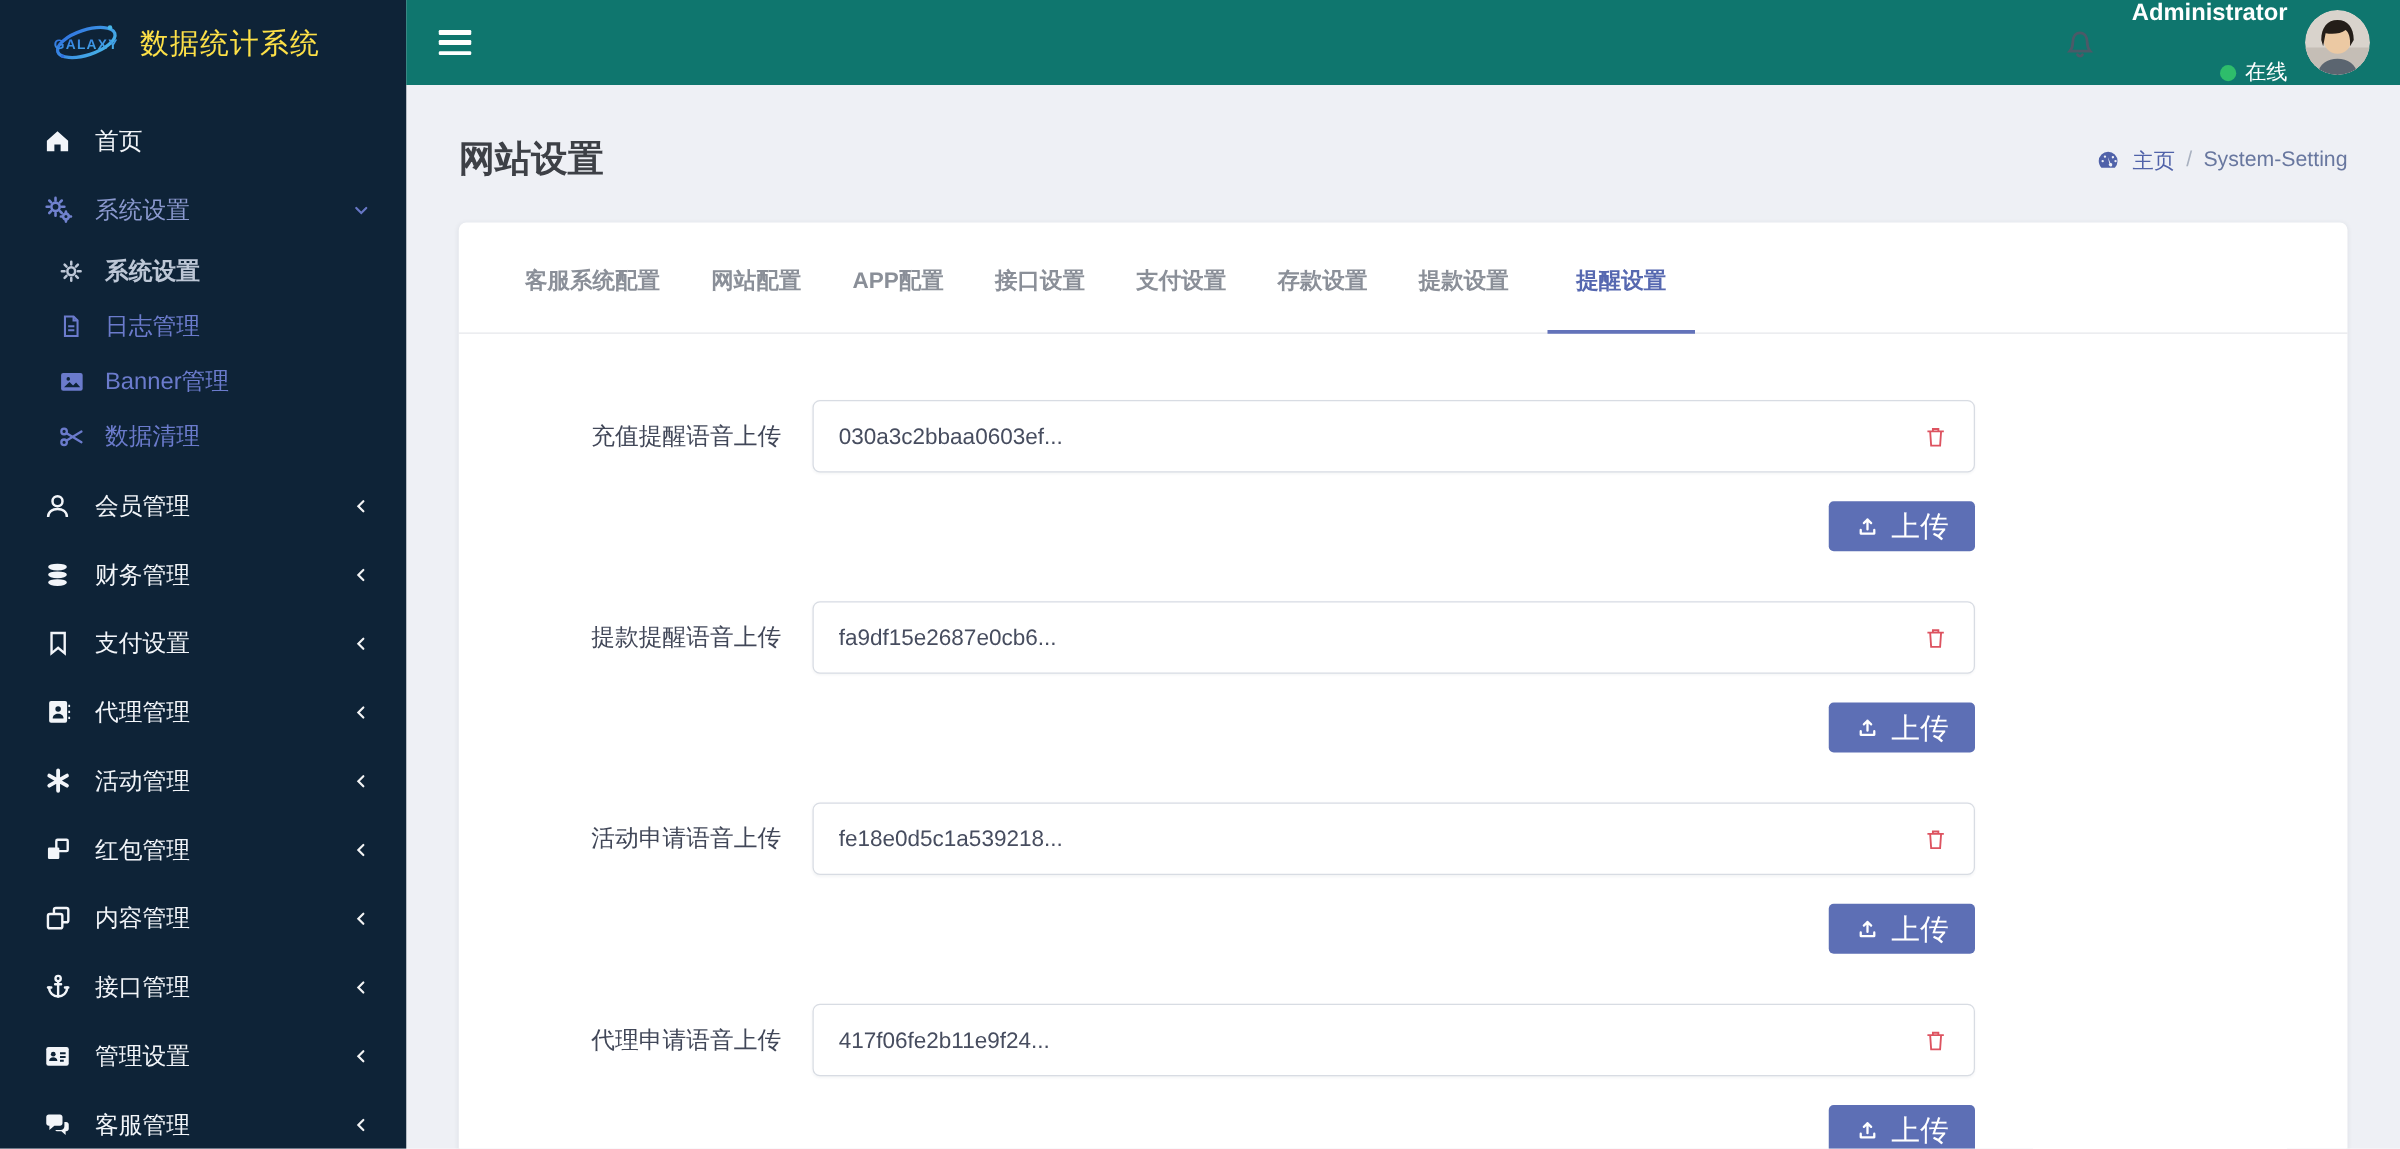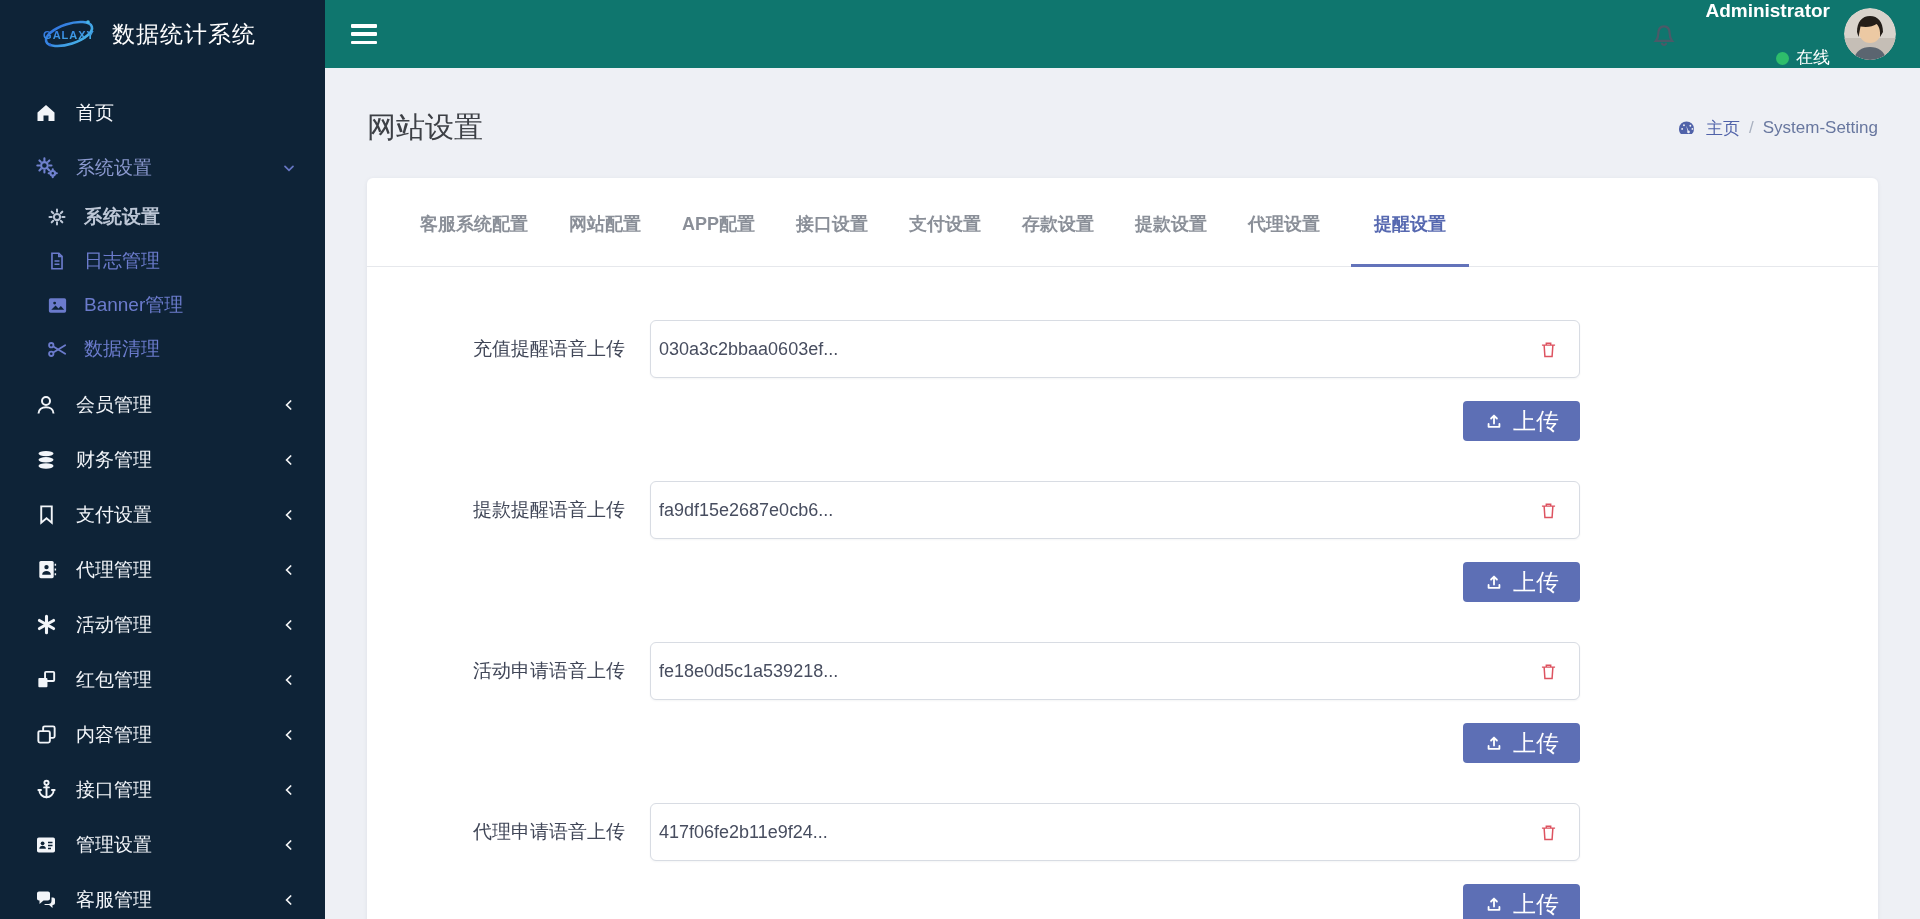--- a/index.html
+++ b/index.html
@@ -13,21 +13,21 @@
   
   .sidebar {
     width:325px; min-width:325px; height:100%;
     background:#0e2337; color:#f2f5f9; overflow:hidden;
   }
   .logo-row {
     height:68px; display:flex; align-items:center; gap:12px;
     padding-left:38px;
   }
   .logo-mark { width:62px; height:44px; }
-  .logo-title { font-size:23px; color:#ffffff; letter-spacing:1px; }
+  .logo-title { font-size:23px; color:#fde047; letter-spacing:1px; }
   .nav { padding-top:17px; }
   .nav-item {
     height:55px; display:flex; align-items:center;
     padding:0 28px 0 33px; cursor:pointer; color:#f2f5f9;
     font-size:19px; text-decoration:none;
   }
   .nav-item .ico { width:26px; height:26px; margin-right:17px; flex:0 0 26px; display:flex; align-items:center; justify-content:center; }
   .nav-item .lbl { flex:1; }
   .nav-item .chev { width:16px; height:16px; opacity:.95; }
   .nav-item.parent { color:#8b99cf; }
@@ -54,21 +54,21 @@
   .bell-btn { background:none; border:none; cursor:pointer; margin-right:26px; }
   .user-meta { text-align:right; margin-right:14px; line-height:1.35; }
   .user-name { color:#fff; font-size:19px; font-weight:700; }
   .user-status { color:#fff; font-size:17px; display:flex; align-items:center; justify-content:flex-end; gap:7px;margin-top:24px; }
   .dot { width:13px; height:13px; border-radius:50%; background:#2ebd6b; display:inline-block; }
   .avatar { width:52px; height:52px; border-radius:50%; overflow:hidden; flex:0 0 52px; cursor:pointer; }
 
   
   .content { flex:1; padding:40px 42px 0 42px; overflow:hidden; }
   .page-head { display:flex; justify-content:space-between; align-items:center; margin-bottom:30px; }
-  .page-title { font-size:29px; font-weight:400; color:#3d4046; }
+  .page-title { font-size:29px; font-weight:700; color:#3d4046; }
   .breadcrumb { display:flex; align-items:center; gap:9px; font-size:17px; }
   .breadcrumb .bc-home { color:#5062a9; display:flex; align-items:center; gap:10px; text-decoration:none; cursor:pointer; }
   .breadcrumb .bc-sep { color:#a9b1c0; }
   .breadcrumb .bc-cur { color:#68779f; }
 
   .card {
     background:#fff; border-radius:6px; height:900px;
     box-shadow:0 1px 4px rgba(40,50,70,.08);
   }
   .tabs {
@@ -81,21 +81,21 @@
     margin-bottom:-1px;
   }
   .tab.active { color:#5668b0; border-bottom-color:#6373ba; padding-left:23px; padding-right:23px; }
 
   .form { padding-top:53px; }
   .form-row { display:flex; margin-bottom:40px; }
   .form-label { width:258px; text-align:right; padding-top:16px; font-size:19px; color:#414758; }
   .form-field { margin-left:25px; width:930px; }
   .input-box {
     height:58px; background:#fff; border:1px solid #d8dce3; border-radius:6px;
-    display:flex; align-items:center; padding:0 18px 0 8px;
+    display:flex; align-items:center; padding:0 18px 0 20px;
     box-shadow:0 1px 2px rgba(40,50,70,.05);
   }
   .input-value { flex:1; font-size:18px; color:#474d5f; border:none; outline:none; background:transparent; font-family:inherit; }
   .trash-btn { background:none; border:none; cursor:pointer; color:#dd5360; padding:2px; }
   .upload-row { display:flex; justify-content:flex-end; margin-top:23px; }
   .upload-btn {
     height:40px; padding:0 21px; background:#5d6fb5; border:none; border-radius:4px;
     color:#fff; font-size:23px; display:flex; align-items:center; gap:9px; cursor:pointer;
     font-family:inherit;
   }
@@ -393,21 +393,20 @@
       <div class="card">
 
         <div class="tabs">
           <a class="tab">客服系统配置</a>
           <a class="tab">网站配置</a>
           <a class="tab">APP配置</a>
           <a class="tab">接口设置</a>
           <a class="tab">支付设置</a>
           <a class="tab">存款设置</a>
           <a class="tab">提款设置</a>
-          <a class="tab">代理设置</a>
           <a class="tab active">提醒设置</a>
         </div>
 
         <div class="form">
 
           <div class="form-row">
             <div class="form-label">充值提醒语音上传</div>
             <div class="form-field">
               <div class="input-box">
                 <span class="input-value">030a3c2bbaa0603ef...</span>

